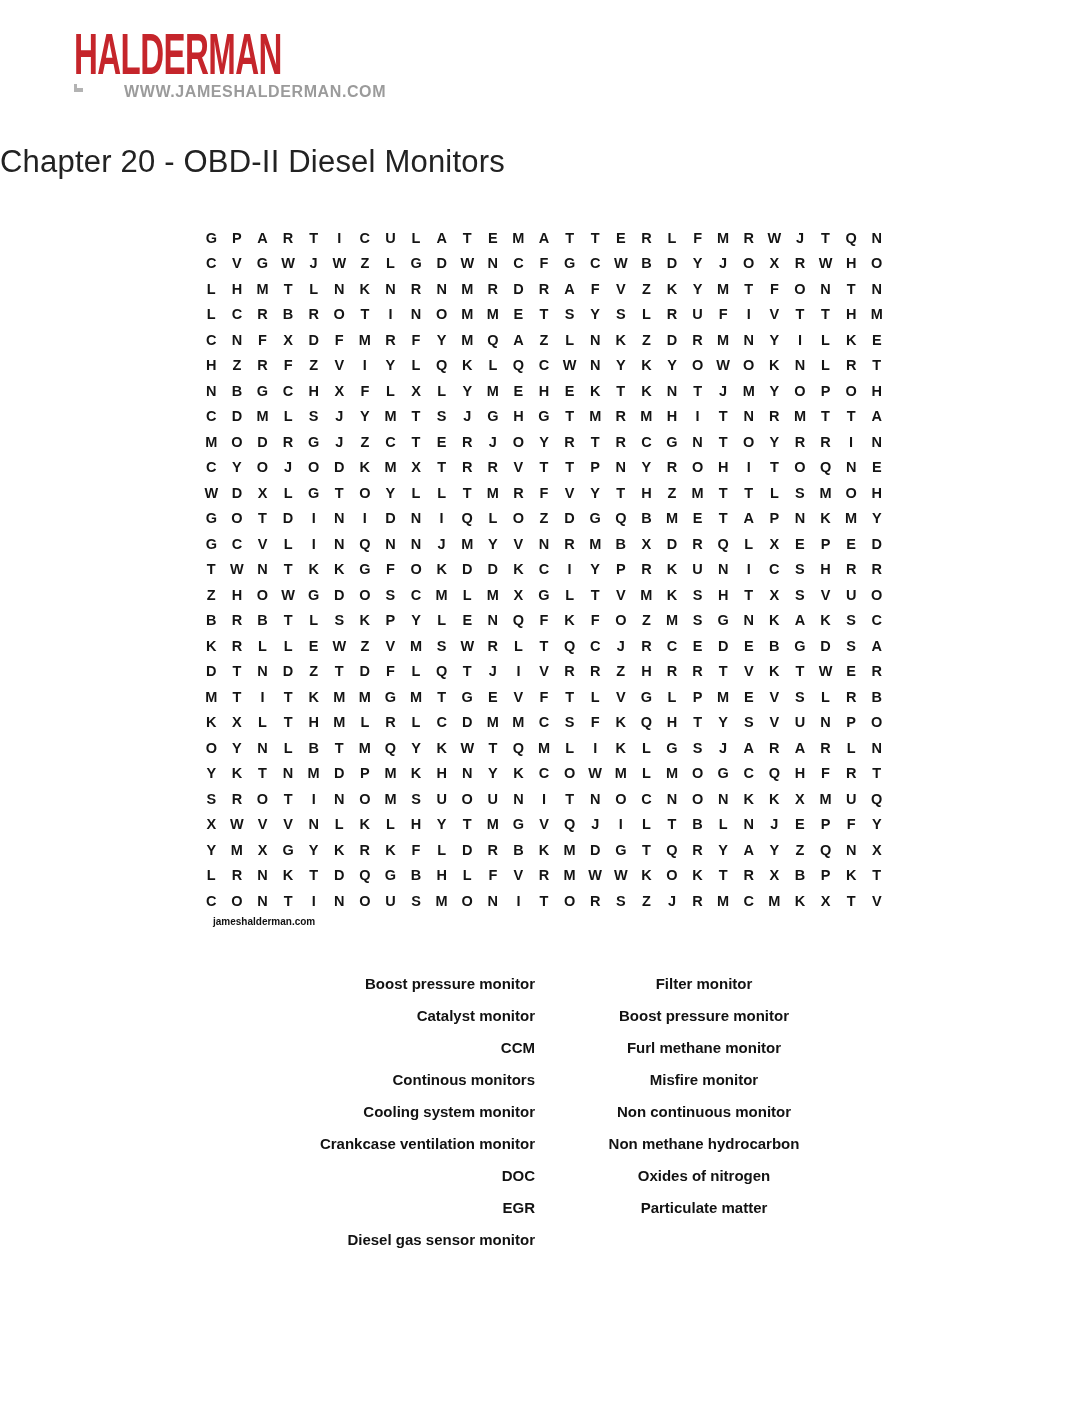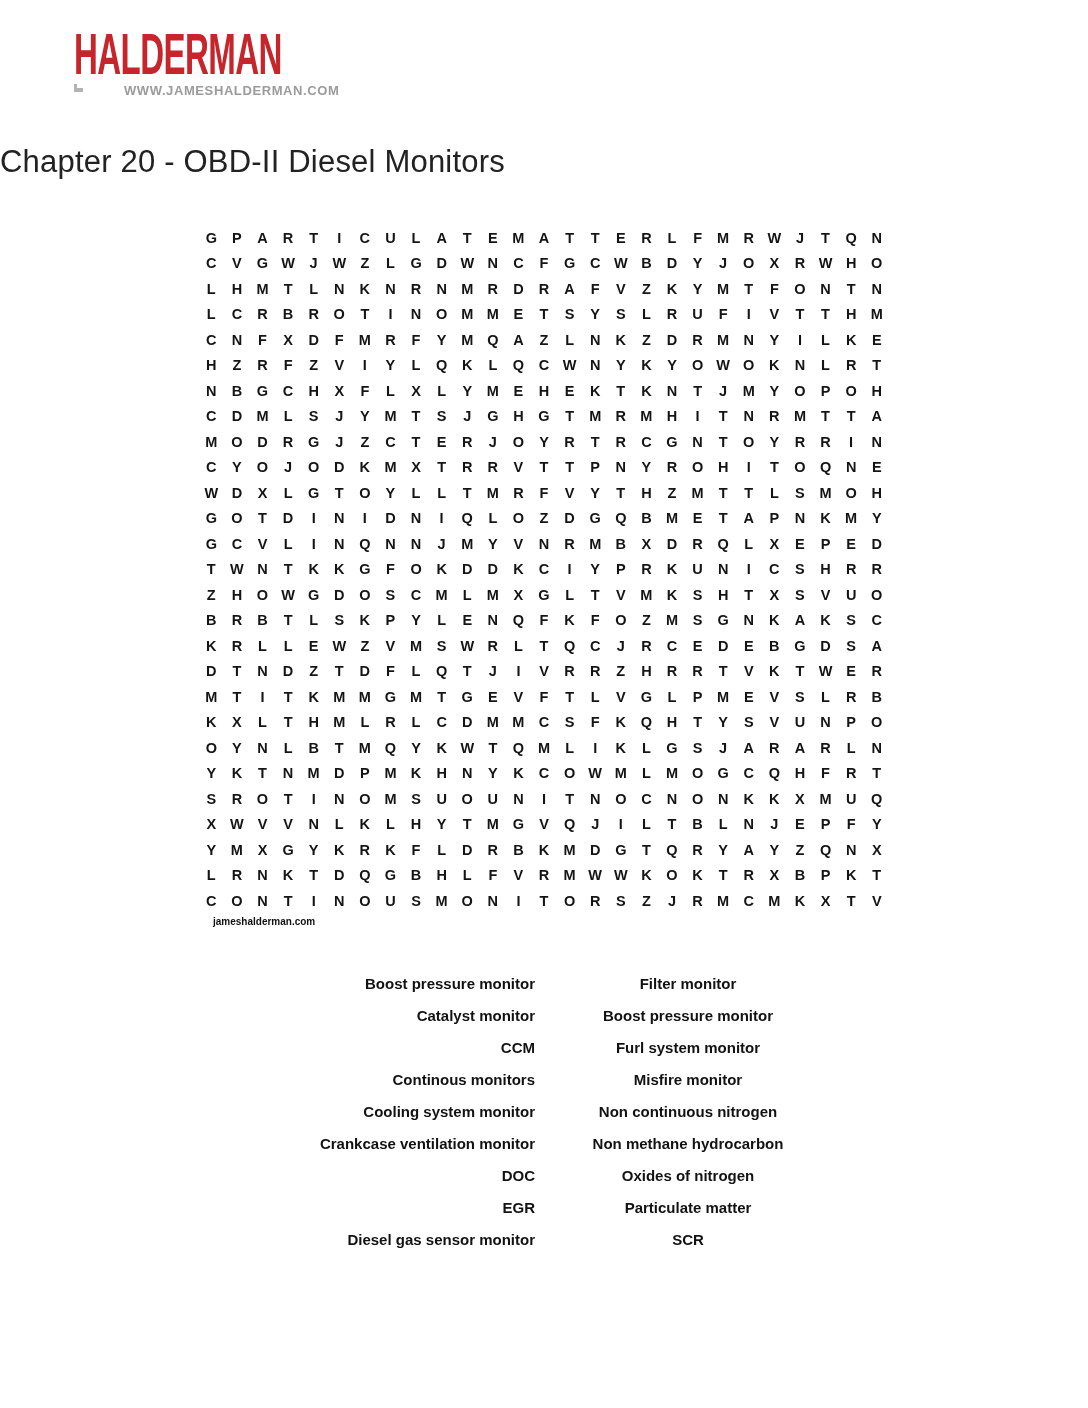--- a/index.html
+++ b/index.html
@@ -27,21 +27,21 @@
     line-height: 1;
     letter-spacing: -1px;
     white-space: nowrap;
     transform: scaleX(0.58);
     transform-origin: left top;
   }
   .logo-site {
     position: absolute;
     left: 50px;
     top: 57px;
-    font-size: 13px;
+    font-size: 16px;
     font-weight: bold;
     letter-spacing: 0.6px;
     color: #9b9b9b;
     white-space: nowrap;
   }
   .logo-mark {
     position: absolute;
     left: 0px;
     top: 58px;
     width: 9px;
@@ -101,21 +101,21 @@
   }
 
   
   .word-col {
     position: absolute;
     top: 968px;
     width: 320px;
     text-align: center;
   }
   .word-col.left  { left: 215px; text-align: right; }
-  .word-col.right { left: 528px; text-align: center; }
+  .word-col.right { left: 544px; text-align: center; }
   .word {
     height: 32px;
     line-height: 32px;
     font-size: 15px;
     font-weight: bold;
     color: #121212;
     white-space: nowrap;
   }
 </style>
 </head>
@@ -871,20 +871,19 @@
     <div class="word">Cooling system monitor</div>
     <div class="word">Crankcase ventilation monitor</div>
     <div class="word">DOC</div>
     <div class="word">EGR</div>
     <div class="word">Diesel gas sensor monitor</div>
   </div>
 
 <div class="word-col right">
     <div class="word">Filter monitor</div>
     <div class="word">Boost pressure monitor</div>
-    <div class="word">Furl system monitor</div>
+    <div class="word">Furl methane monitor</div>
     <div class="word">Misfire monitor</div>
-    <div class="word">Non continuous nitrogen</div>
+    <div class="word">Non continuous monitor</div>
     <div class="word">Non methane hydrocarbon</div>
     <div class="word">Oxides of nitrogen</div>
     <div class="word">Particulate matter</div>
-    <div class="word">SCR</div>
   </div>
 
 </body></html>

